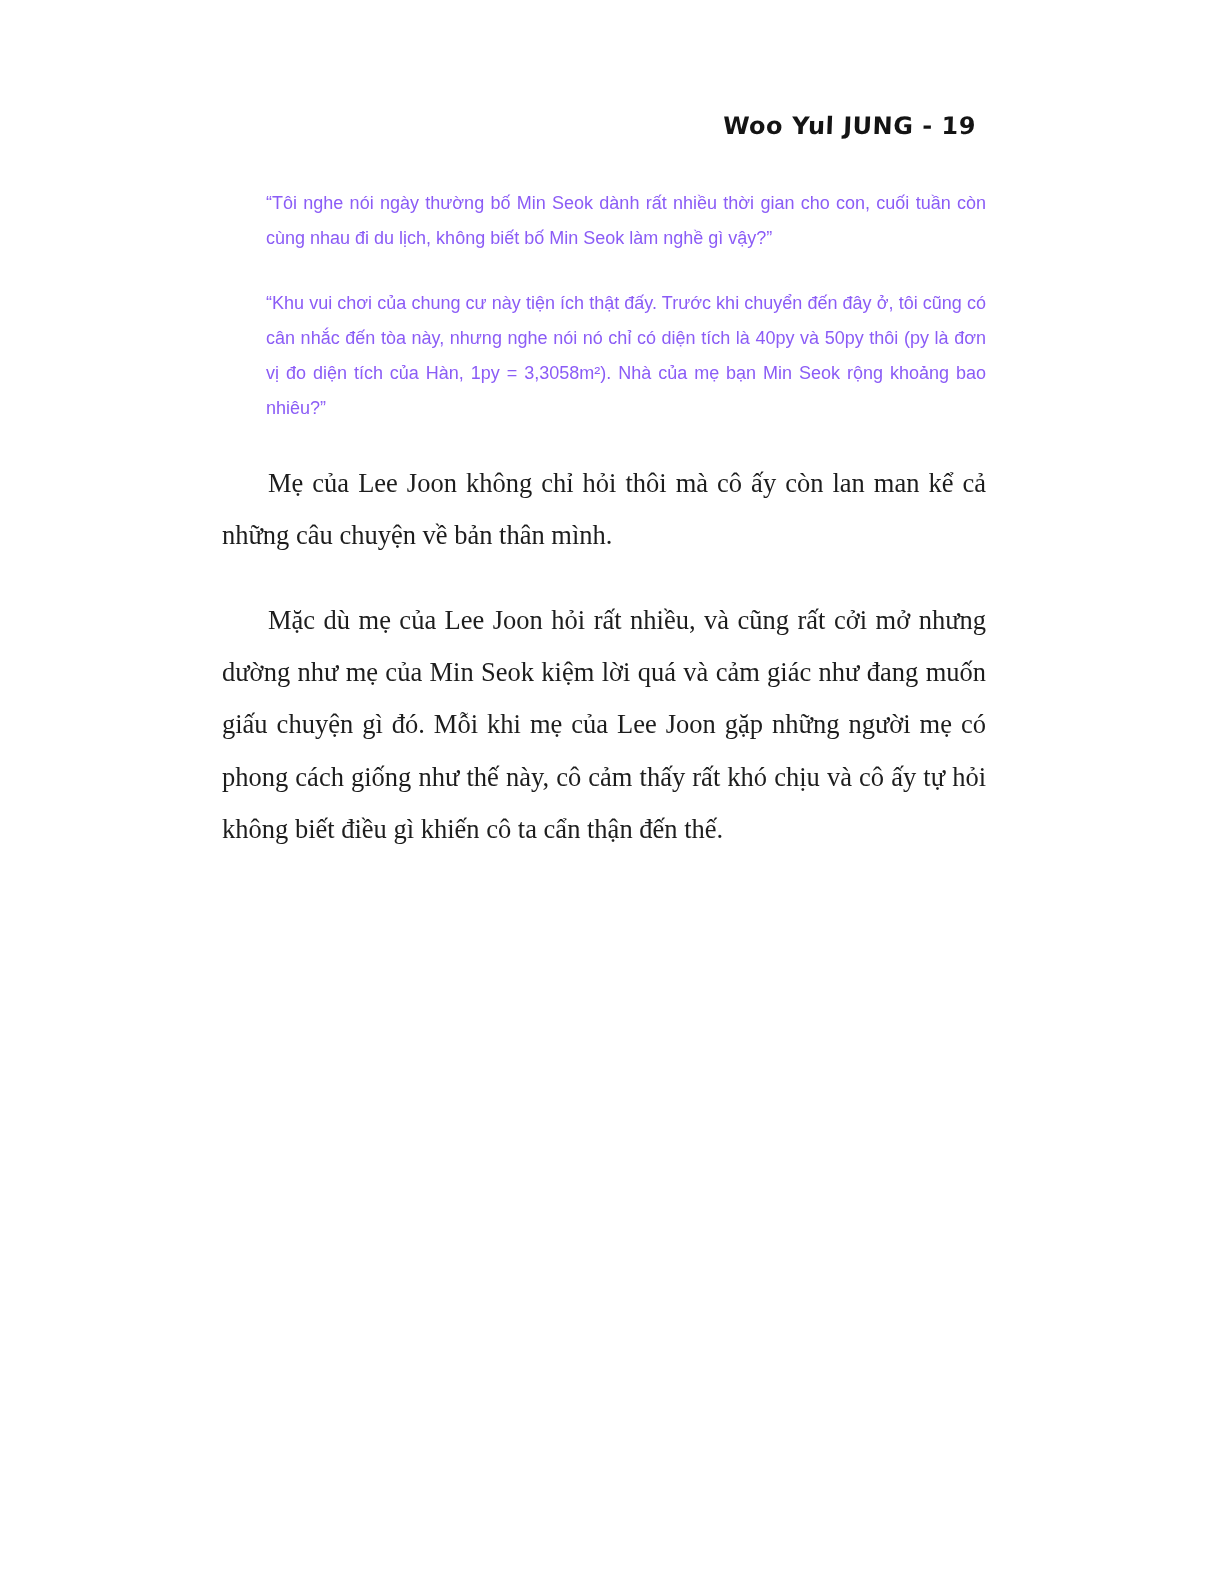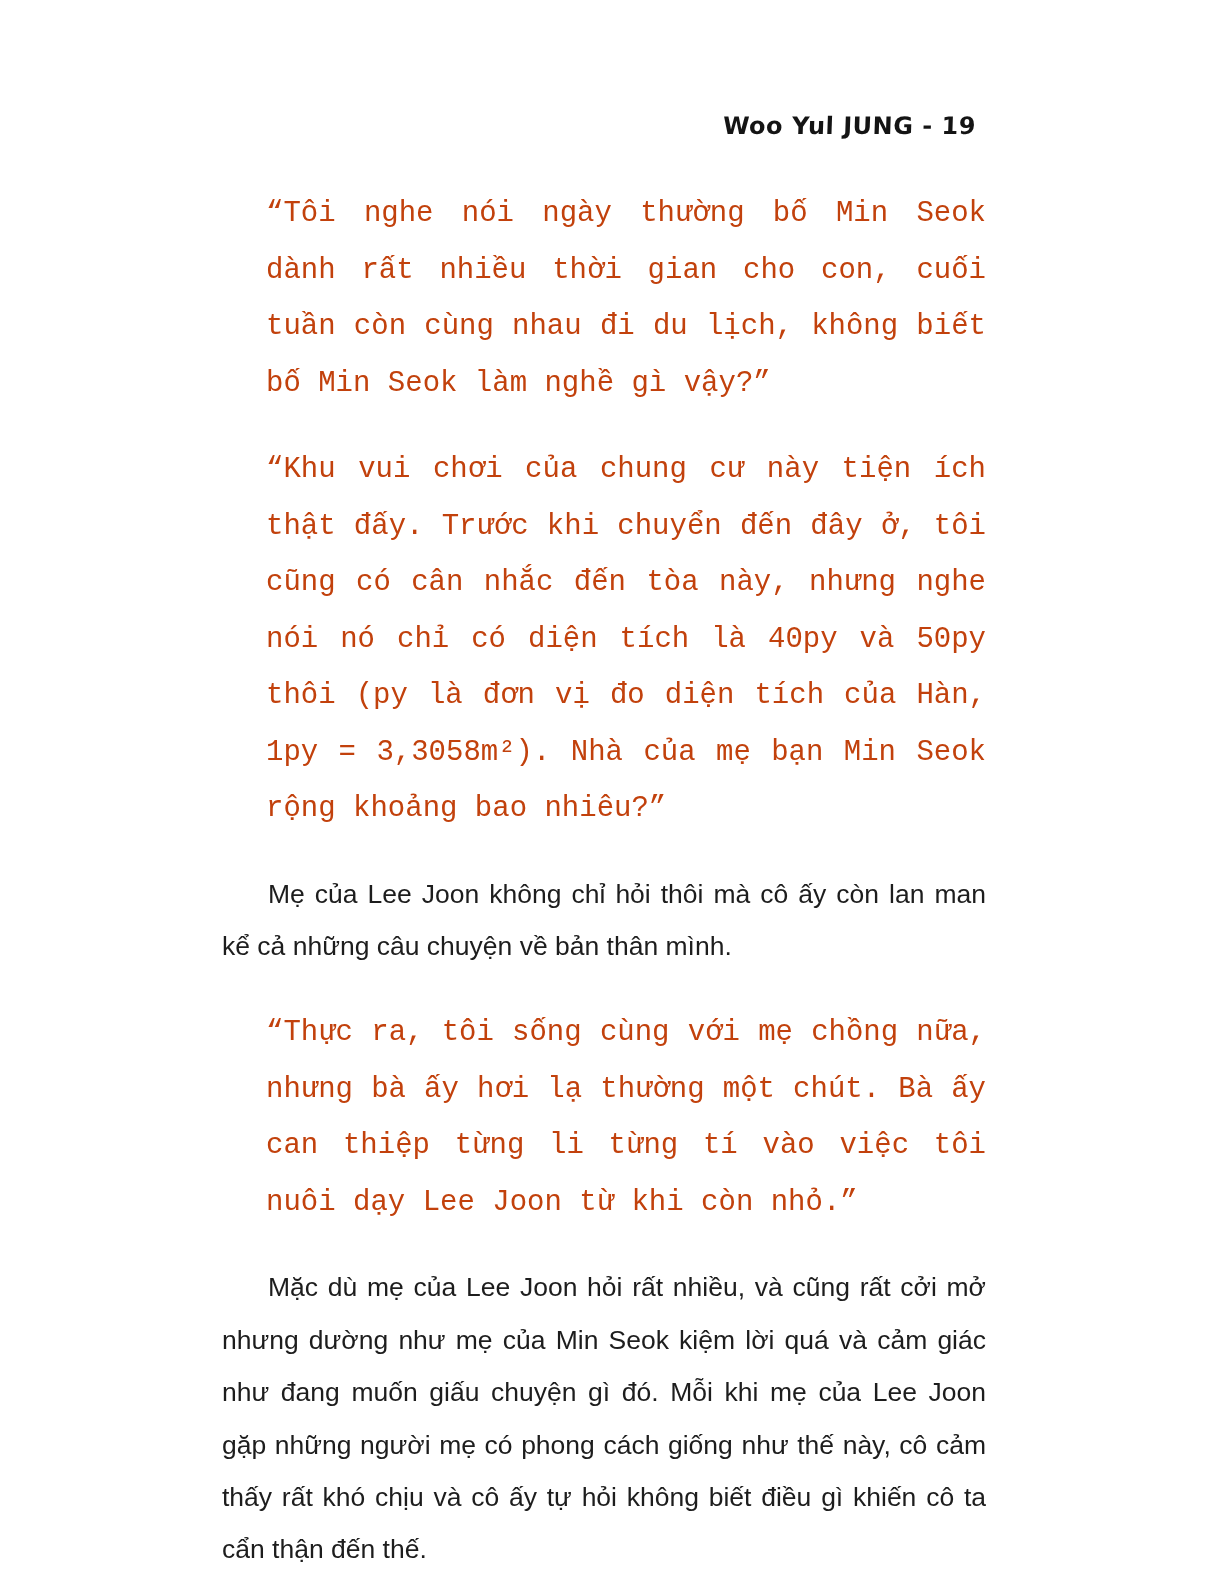--- a/index.html
+++ b/index.html
@@ -20,29 +20,29 @@
     text-align: right;
     font-family: "DejaVu Sans", sans-serif;
     font-size: 24px;
     font-weight: 600;
     letter-spacing: 0.5px;
     color: #141414;
     margin: 0 10px 46px 0;
     transform: skewX(-2deg);
   }
   p.quote {
-    font-family: Liberation Mono, monospace;
-    font-size: 29px;
+    font-family: Liberation Sans, sans-serif;
+    font-size: 18px;
     line-height: 1.95;
-    color: #c2410c;
+    color: #8b5cf6;
     text-align: justify;
     margin: 0 0 30px 44px;
   }
   p.narration {
-    font-family: Liberation Sans, sans-serif;
+    font-family: Liberation Serif, serif;
     font-size: 26.5px;
     line-height: 1.98;
     color: #1d1d1d;
     text-align: justify;
     text-indent: 46px;
     margin: 4px 0 32px 0;
   }
 </style>
 </head>
 <body>
@@ -51,18 +51,17 @@
 
   <div class="header">Woo Yul JUNG - 19</div>
 
   <p class="quote">“Tôi nghe nói ngày thường bố Min Seok dành rất nhiều thời gian cho con, cuối tuần còn cùng nhau đi du lịch, không biết bố Min Seok làm nghề gì vậy?”</p>
 
   <p class="quote">“Khu vui chơi của chung cư này tiện ích thật đấy. Trước khi chuyển đến đây ở, tôi cũng có cân nhắc đến tòa này, nhưng nghe nói nó chỉ có diện tích là 40py và 50py thôi (py là đơn vị đo diện tích của Hàn, 1py = 3,3058m²). Nhà của mẹ bạn Min Seok rộng khoảng bao nhiêu?”</p>
 
 
   <p class="narration">Mẹ của Lee Joon không chỉ hỏi thôi mà cô ấy còn lan man kể cả những câu chuyện về bản thân mình.</p>
 
-  <p class="quote">“Thực ra, tôi sống cùng với mẹ chồng nữa, nhưng bà ấy hơi lạ thường một chút. Bà ấy can thiệp từng li từng tí vào việc tôi nuôi dạy Lee Joon từ khi còn nhỏ.”</p>
 
 
   <p class="narration">Mặc dù mẹ của Lee Joon hỏi rất nhiều, và cũng rất cởi mở nhưng dường như mẹ của Min Seok kiệm lời quá và cảm giác như đang muốn giấu chuyện gì đó. Mỗi khi mẹ của Lee Joon gặp những người mẹ có phong cách giống như thế này, cô cảm thấy rất khó chịu và cô ấy tự hỏi không biết điều gì khiến cô ta cẩn thận đến thế.</p>
 
 </div>
 
 </body></html>

